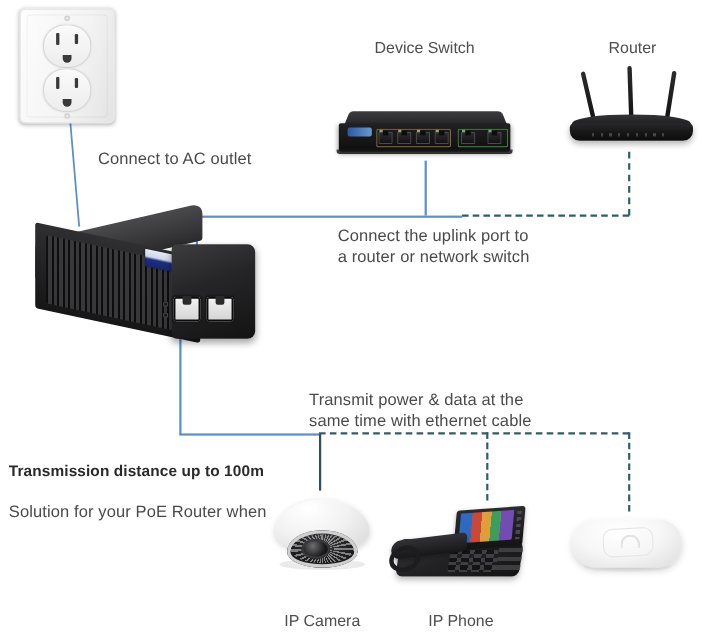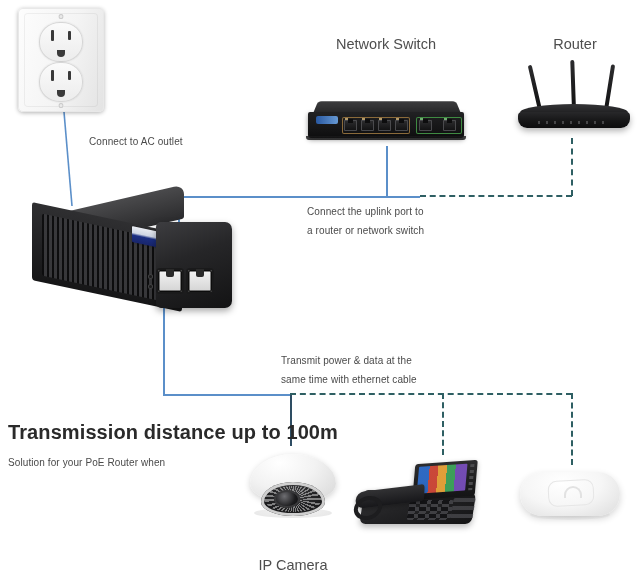--- a/index.html
+++ b/index.html
@@ -10,27 +10,27 @@
     overflow:hidden;
     position:relative;
     color:#3b3b3b;
   }
   #stage{position:absolute;left:0;top:0;width:640px;height:581px;}
   .abs{position:absolute;}
 
   
   .label{
     position:absolute;
-    font-size:10px;
+    font-size:15px;
     color:#4a4a4a;
     letter-spacing:.1px;
     line-height:1.32;
     white-space:pre;
   }
-  .label.bold{font-weight:bold;color:#2a2a2a;font-size:20px;}
+  .label.bold{font-weight:bold;color:#2a2a2a;font-size:14px;}
   .devname{
     position:absolute;
     font-size:14.5px;
     color:#4e4e4e;
     text-align:center;
     white-space:nowrap;
   }
 
   
   .ln{position:absolute;background:#5b8fc9;}
@@ -372,21 +372,21 @@
       </div>
       <div class="portgrp up">
         <div class="tick g" style="left:4px;"></div>
         <div class="tick g" style="left:28px;"></div>
         <div class="port" style="left:3px;"></div>
         <div class="port" style="left:27px;"></div>
       </div>
     </div>
     <div class="sw-base"></div>
   </div>
-  <div class="devname" style="left:306px;top:36px;width:160px;">Network Switch</div>
+  <div class="devname" style="left:306px;top:36px;width:160px;">Device Switch</div>
 
   <div id="router" class="abs">
     <div class="ant a1"></div>
     <div class="ant a2"></div>
     <div class="ant a3"></div>
     <div class="rt-top"></div>
     <div class="rt-body"></div>
     <div class="rt-leds"></div>
   </div>
   <div class="devname" style="left:515px;top:36px;width:120px;">Router</div>
@@ -404,20 +404,21 @@
     <div class="ph-base"></div>
     <div class="ph-screenwrap">
       <div class="ph-screen"></div>
       <div class="ph-skeys"></div>
     </div>
     <div class="ph-keys"></div>
     <div class="ph-keys2"></div>
     <div class="ph-handset"></div>
     <div class="ph-ear"></div>
   </div>
+  <div class="devname" style="left:354px;top:557px;width:130px;">IP Phone</div>
 
   <div id="ap" class="abs">
     <div class="ap-shadow"></div>
     <div class="ap-body">
       <div class="ap-inner"></div>
       <div class="ap-logo"></div>
     </div>
   </div>
 
   <div class="label" style="left:89px;top:135px;">Connect to AC outlet</div>

